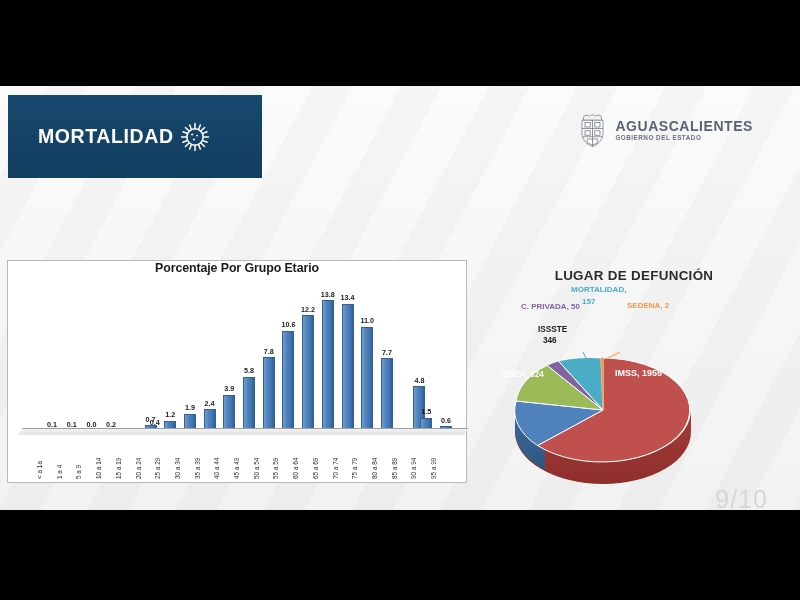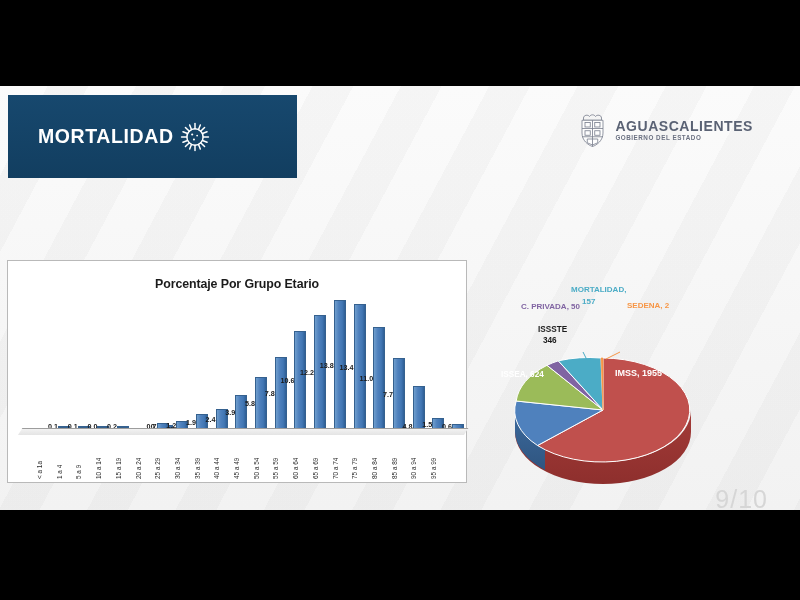--- a/index.html
+++ b/index.html
@@ -16,21 +16,21 @@
         rgba(0,0,0,0)    0px,
         rgba(0,0,0,0)   42px,
         rgba(0,0,0,.022) 42px,
         rgba(0,0,0,.022) 78px),
       linear-gradient(180deg,#fbfbfb 0%, #f6f6f6 55%, #f2f2f2 100%);
     overflow:hidden;
   }
 
   
   #banner {
-    position:absolute; left:8px; top:9px; width:289px; height:83px;
+    position:absolute; left:8px; top:9px; width:254px; height:83px;
     background:linear-gradient(180deg,#17486e 0%, #123e60 100%);
     display:flex; align-items:center; padding-left:30px; gap:4px;
   }
   #banner-title {
     color:#ffffff; font-size:19.5px; font-weight:bold; letter-spacing:.6px;
     font-family:"Liberation Sans", sans-serif;
   }
   #virus-icon { width:34px; height:34px; display:block; }
 
   
@@ -47,29 +47,29 @@
     font-size:6.3px; font-weight:bold; letter-spacing:.52px; color:#6a7081;
     margin-top:1px;
   }
 
   
   #bar-panel {
     position:absolute; left:7px; top:174px; width:460px; height:223px;
     background:#ffffff; border:1px solid #b9b9b9;
   }
   #bar-title {
-    text-align:center; margin-top:16px; font-size:12.4px; font-weight:bold;
+    text-align:center; margin-top:0; font-size:12.4px; font-weight:bold;
     color:#1b1b1b; letter-spacing:-.1px;
   }
   #plot {
     position:absolute; left:16px; top:28px; right:8px; bottom:50px;
   }
   .bar-col {
     position:absolute; bottom:0; width:36px;
-    display:flex; flex-direction:row; align-items:center; justify-content:flex-end;
+    display:flex; flex-direction:column; align-items:center; justify-content:flex-end;
   }
   .bar-val {
     font-size:7.2px; font-weight:bold; color:#1a1a1a; margin-bottom:1.5px;
     white-space:nowrap;
   }
   .bar-body {
     width:12px;
     background:linear-gradient(90deg,#6f9ecd 0%, #4f81bd 38%, #4277b4 72%, #2f5f96 100%);
     border:.5px solid #35618f;
   }
@@ -275,20 +275,21 @@
           <span class="x-lab" style="left: 314.5px;">70 a 74</span>
           <span class="x-lab" style="left: 334.2px;">75 a 79</span>
           <span class="x-lab" style="left: 353.9px;">80 a 84</span>
           <span class="x-lab" style="left: 373.6px;">85 a 89</span>
           <span class="x-lab" style="left: 393.3px;">90 a 94</span>
           <span class="x-lab" style="left: 413px;">95 a 99</span>
         </div>
     </div>
 
     <div id="pie-panel">
+      <div id="pie-title">LUGAR DE DEFUNCIÓN</div>
       <div id="pie-stage">
         <svg viewBox="0 0 318 200" width="318" height="200" style="position:absolute;left:0;top:30px;">
           <defs>
             <linearGradient id="gRedSide" x1="0" y1="0" x2="0" y2="1">
               <stop offset="0%" stop-color="#a33b38"></stop>
                 <stop offset="100%" stop-color="#8e2f2d"></stop>
             </linearGradient>
             <linearGradient id="gBlueSide" x1="0" y1="0" x2="0" y2="1">
               <stop offset="0%" stop-color="#3c6a9e"></stop>
                 <stop offset="100%" stop-color="#2f5580"></stop>

